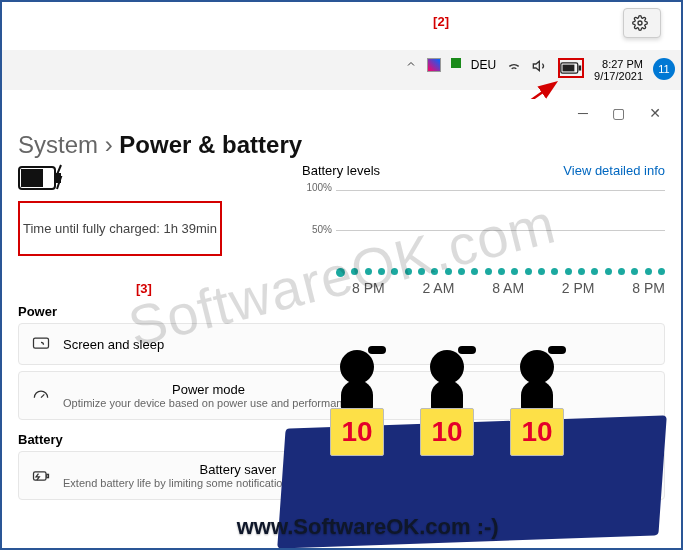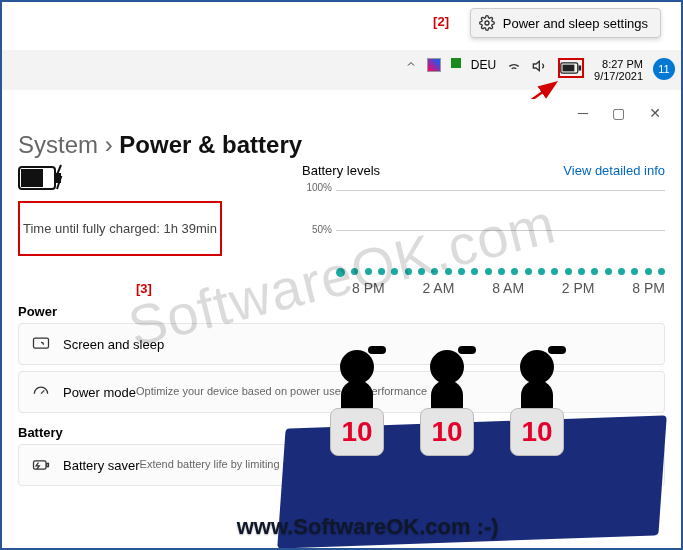--- a/index.html
+++ b/index.html
@@ -87,38 +87,38 @@
   .card {
     margin: 4px 12px 6px 12px;
     border: 1px solid #e6e6e6;
     border-radius: 4px;
     background: #fbfbfb;
     padding: 10px 12px;
     display: flex; align-items: center; gap: 12px;
     font-size: 13px;
   }
   .card .sub { font-size: 11px; color: #666; }
-  .card .col { display: flex; flex-direction: row; }
+  .card .col { display: flex; flex-direction: column; align-items: center; }
   
   .ann { position: absolute; color: #d40000; font-weight: 700; font-size: 13px; font-family: Arial, sans-serif; }
   .arrow { position: absolute; }
   
   .desk {
     position: absolute;
     left: 280px; top: 420px;
     width: 380px; height: 120px;
     background: #1a2b7a;
     transform: skewX(-6deg) rotate(-2deg);
     border-radius: 4px;
   }
   .guy { position: absolute; width: 70px; }
   .guy .head { width: 34px; height: 34px; background: #000; border-radius: 50%; margin: 0 auto; position: relative; }
   .guy .cap { position: absolute; top: -4px; right: -12px; width: 18px; height: 8px; background: #000; border-radius: 4px; }
   .guy .body { width: 32px; height: 30px; background: #000; border-radius: 50% 50% 10% 10%; margin: -4px auto 0; }
-  .guy .sign { width: 54px; height: 48px; background: #e5e5e5; border: 1px solid #bbb; margin: -2px auto 0; display: flex; align-items: center; justify-content: center; font-size: 28px; font-weight: 800; color: #e4002b; border-radius: 8px; }
+  .guy .sign { width: 54px; height: 48px; background: #fde047; border: 1px solid #bbb; margin: -2px auto 0; display: flex; align-items: center; justify-content: center; font-size: 28px; font-weight: 800; color: #e4002b; border-radius: 2px; }
   .wm {
     position: absolute; left: 50%; top: 50%;
     transform: translate(-50%,-50%) rotate(-14deg);
     font-size: 56px; font-weight: 300; letter-spacing: 1px;
     color: rgba(0,0,0,.14);
     pointer-events: none; white-space: nowrap;
   }
   .footer-url {
     position: absolute; bottom: 8px; left: 50%;
     transform: translateX(-40%);
@@ -131,21 +131,20 @@
 </head>
 <body>
 
 <div class="popup">
   <span>
     <svg width="16" height="16" viewBox="0 0 24 24" fill="none" stroke="#333" stroke-width="2">
         <circle cx="12" cy="12" r="3"></circle>
         <path d="M19.4 15a1.7 1.7 0 0 0 .34 1.87l.06.06a2 2 0 1 1-2.83 2.83l-.06-.06a1.7 1.7 0 0 0-1.87-.34 1.7 1.7 0 0 0-1 1.56V21a2 2 0 1 1-4 0v-.09a1.7 1.7 0 0 0-1-1.56 1.7 1.7 0 0 0-1.87.34l-.06.06a2 2 0 1 1-2.83-2.83l.06-.06a1.7 1.7 0 0 0 .34-1.87 1.7 1.7 0 0 0-1.56-1H3a2 2 0 1 1 0-4h.09a1.7 1.7 0 0 0 1.56-1 1.7 1.7 0 0 0-.34-1.87l-.06-.06A2 2 0 1 1 7.08 4.25l.06.06a1.7 1.7 0 0 0 1.87.34H9a1.7 1.7 0 0 0 1-1.56V3a2 2 0 1 1 4 0v.09a1.7 1.7 0 0 0 1 1.56 1.7 1.7 0 0 0 1.87-.34l.06-.06a2 2 0 1 1 2.83 2.83l-.06.06a1.7 1.7 0 0 0-.34 1.87V9a1.7 1.7 0 0 0 1.56 1H21a2 2 0 1 1 0 4h-.09a1.7 1.7 0 0 0-1.56 1z"></path>
       </svg>
   </span>
-  <span>Power and sleep settings</span>
 </div>
 <div class="ann" style="top:12px; right:232px;">[2]</div>
 
 <div class="taskbar">
   <div class="tray">
     <span>
       <svg width="12" height="12" viewBox="0 0 24 24" fill="none" stroke="#333" stroke-width="2">
           <path d="M18 15l-6-6-6 6"></path>
         </svg>
     </span>

